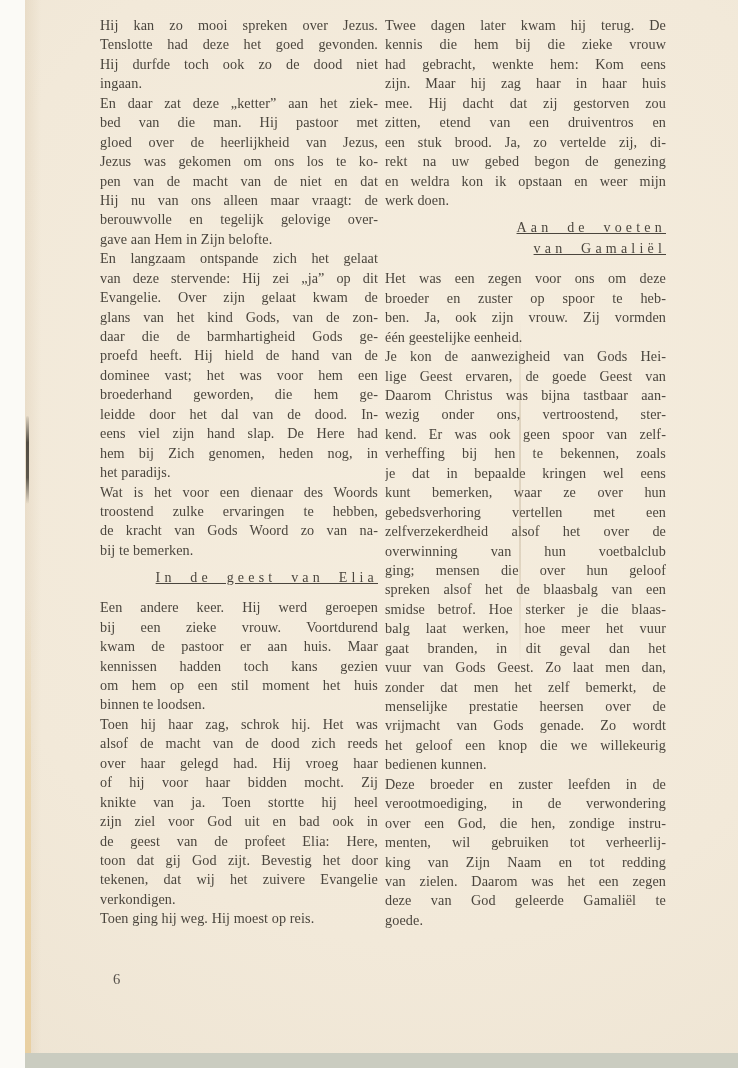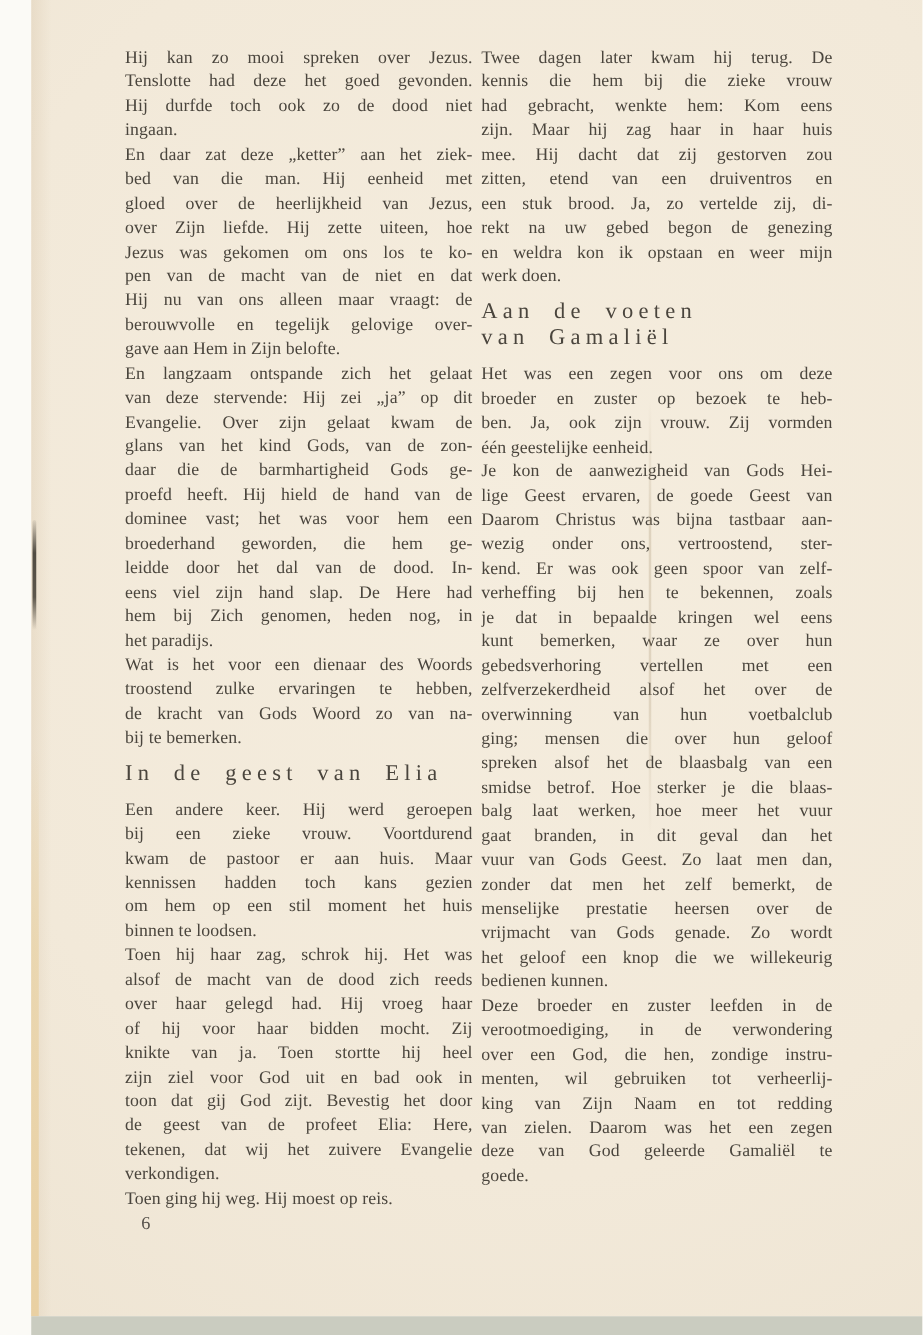--- a/index.html
+++ b/index.html
@@ -11,34 +11,34 @@
   .page {
     position:absolute; left:25px; top:0; width:713px; height:1053px;
     background:radial-gradient(120% 90% at 55% 40%, #f5edde 0%, #f2e9d9 55%, #ece2d0 100%);
   }
   .page::before {
     content:""; position:absolute; left:0; top:0; bottom:0; width:16px;
     background:linear-gradient(90deg, rgba(197,171,135,0.20), rgba(197,171,135,0) 100%);
     pointer-events:none;
   }
   .col {
-    position:absolute; top:37px;
+    position:absolute; top:16px;
     font-size:14.2px; line-height:19.45px;
     color:#4a453d; letter-spacing:0.1px;
   }
   .col-left  { left:75px;  width:278px; }
   .col-right { left:360px; width:281px; }
   .para { margin:0; }
   .line { height:19.45px; overflow:hidden; white-space:normal; }
   .line.j { text-align:justify; text-align-last:justify; -moz-text-align-last:justify; }
   .heading { margin:8px 0 9px 0; }
   .hline {
-    height:21px; text-align:left;
+    height:21px; text-align:right;
     letter-spacing:4.2px; word-spacing:7px;
-    font-size:18px; color:#4a453d;
+    font-size:14px; color:#4a453d;text-decoration:underline;
   }
   .page-number {
     position:absolute; left:88px; top:971px;
     font-size:14.6px; color:#55504a;
   }
   .crease-mark {
     position:absolute; left:1px; top:416px; width:2.5px; height:88px;
     background:linear-gradient(180deg, rgba(90,82,70,0.1), #35312a 30%, #433e35 70%, rgba(90,82,70,0));
     border-radius:2px; opacity:0.85;
   }
@@ -61,23 +61,22 @@
 <div class="page">
   <div class="col col-left">
       <div class="para">
         <div class="line j">Hij kan zo mooi spreken over Jezus.</div>
         <div class="line j">Tenslotte had deze het goed gevonden.</div>
         <div class="line j">Hij durfde toch ook zo de dood niet</div>
         <div class="line">ingaan.</div>
       </div>
       <div class="para">
         <div class="line j">En daar zat deze „ketter” aan het ziek-</div>
-        <div class="line j">bed van die man. Hij eenheid met</div>
+        <div class="line j">bed van die man. Hij pastoor met</div>
         <div class="line j">gloed over de heerlijkheid van Jezus,</div>
-        <div class="line j">over Zijn liefde. Hij zette uiteen, hoe</div>
         <div class="line j">Jezus was gekomen om ons los te ko-</div>
         <div class="line j">pen van de macht van de niet en dat</div>
         <div class="line j">Hij nu van ons alleen maar vraagt: de</div>
         <div class="line j">berouwvolle en tegelijk gelovige over-</div>
         <div class="line">gave aan Hem in Zijn belofte.</div>
       </div>
       <div class="para">
         <div class="line j">En langzaam ontspande zich het gelaat</div>
         <div class="line j">van deze stervende: Hij zei „ja” op dit</div>
         <div class="line j">Evangelie. Over zijn gelaat kwam de</div>
@@ -108,22 +107,22 @@
         <div class="line j">om hem op een stil moment het huis</div>
         <div class="line">binnen te loodsen.</div>
       </div>
       <div class="para">
         <div class="line j">Toen hij haar zag, schrok hij. Het was</div>
         <div class="line j">alsof de macht van de dood zich reeds</div>
         <div class="line j">over haar gelegd had. Hij vroeg haar</div>
         <div class="line j">of hij voor haar bidden mocht. Zij</div>
         <div class="line j">knikte van ja. Toen stortte hij heel</div>
         <div class="line j">zijn ziel voor God uit en bad ook in</div>
+        <div class="line j">de geest van de profeet Elia: Here,</div>
         <div class="line j">toon dat gij God zijt. Bevestig het door</div>
-        <div class="line j">de geest van de profeet Elia: Here,</div>
         <div class="line j">tekenen, dat wij het zuivere Evangelie</div>
         <div class="line">verkondigen.</div>
       </div>
       <div class="para">
         <div class="line">Toen ging hij weg. Hij moest op reis.</div>
       </div>
     </div>
   <div class="col col-right">
       <div class="para">
         <div class="line j">Twee dagen later kwam hij terug. De</div>
@@ -136,21 +135,21 @@
         <div class="line j">rekt na uw gebed begon de genezing</div>
         <div class="line j">en weldra kon ik opstaan en weer mijn</div>
         <div class="line">werk doen.</div>
       </div>
       <div class="heading">
         <div class="hline">Aan de voeten</div>
         <div class="hline">van Gamaliël</div>
       </div>
       <div class="para">
         <div class="line j">Het was een zegen voor ons om deze</div>
-        <div class="line j">broeder en zuster op bezoek te heb-</div>
+        <div class="line j">broeder en zuster op spoor te heb-</div>
         <div class="line j">ben. Ja, ook zijn vrouw. Zij vormden</div>
         <div class="line">één geestelijke eenheid.</div>
       </div>
       <div class="para">
         <div class="line j">Je kon de aanwezigheid van Gods Hei-</div>
         <div class="line j">lige Geest ervaren, de goede Geest van</div>
         <div class="line j">Daarom Christus was bijna tastbaar aan-</div>
         <div class="line j">wezig onder ons, vertroostend, ster-</div>
         <div class="line j">kend. Er was ook geen spoor van zelf-</div>
         <div class="line j">verheffing bij hen te bekennen, zoals</div>

